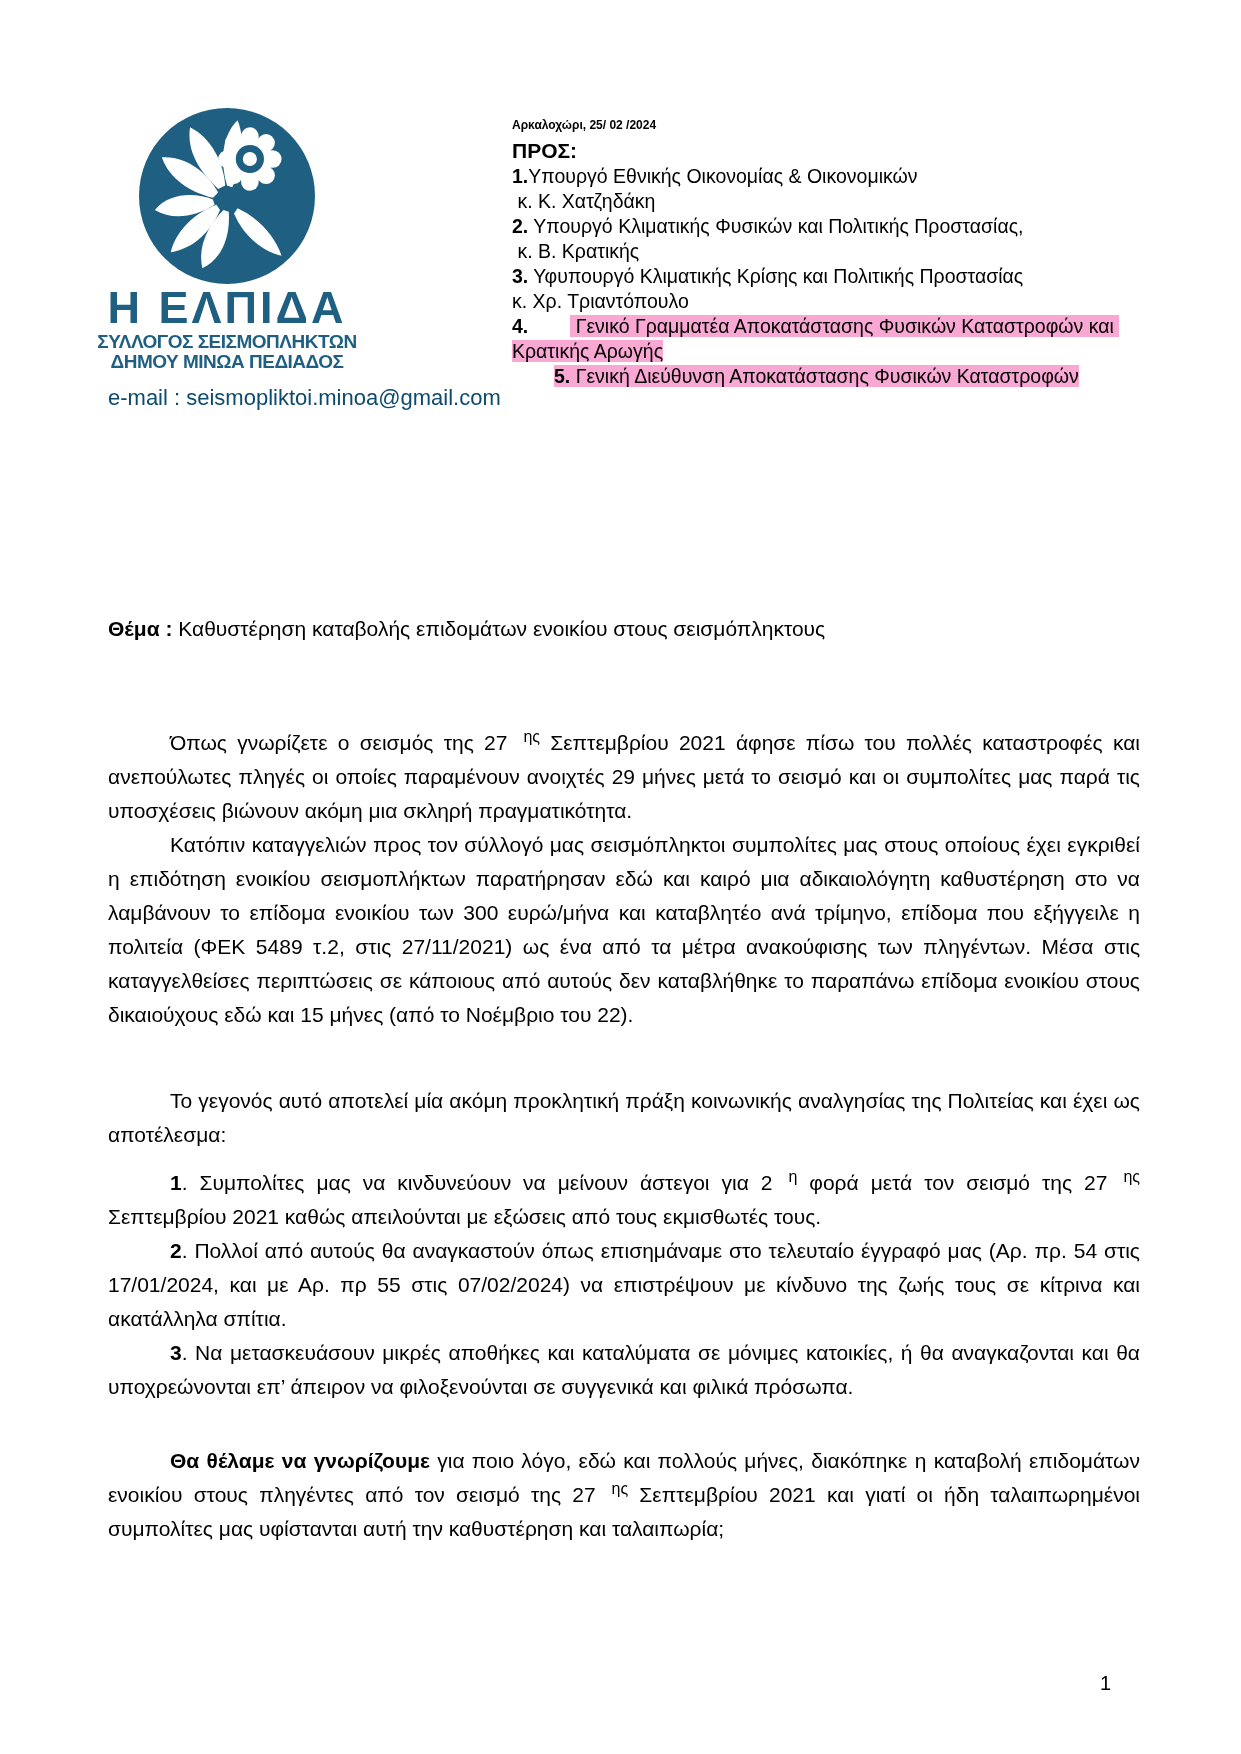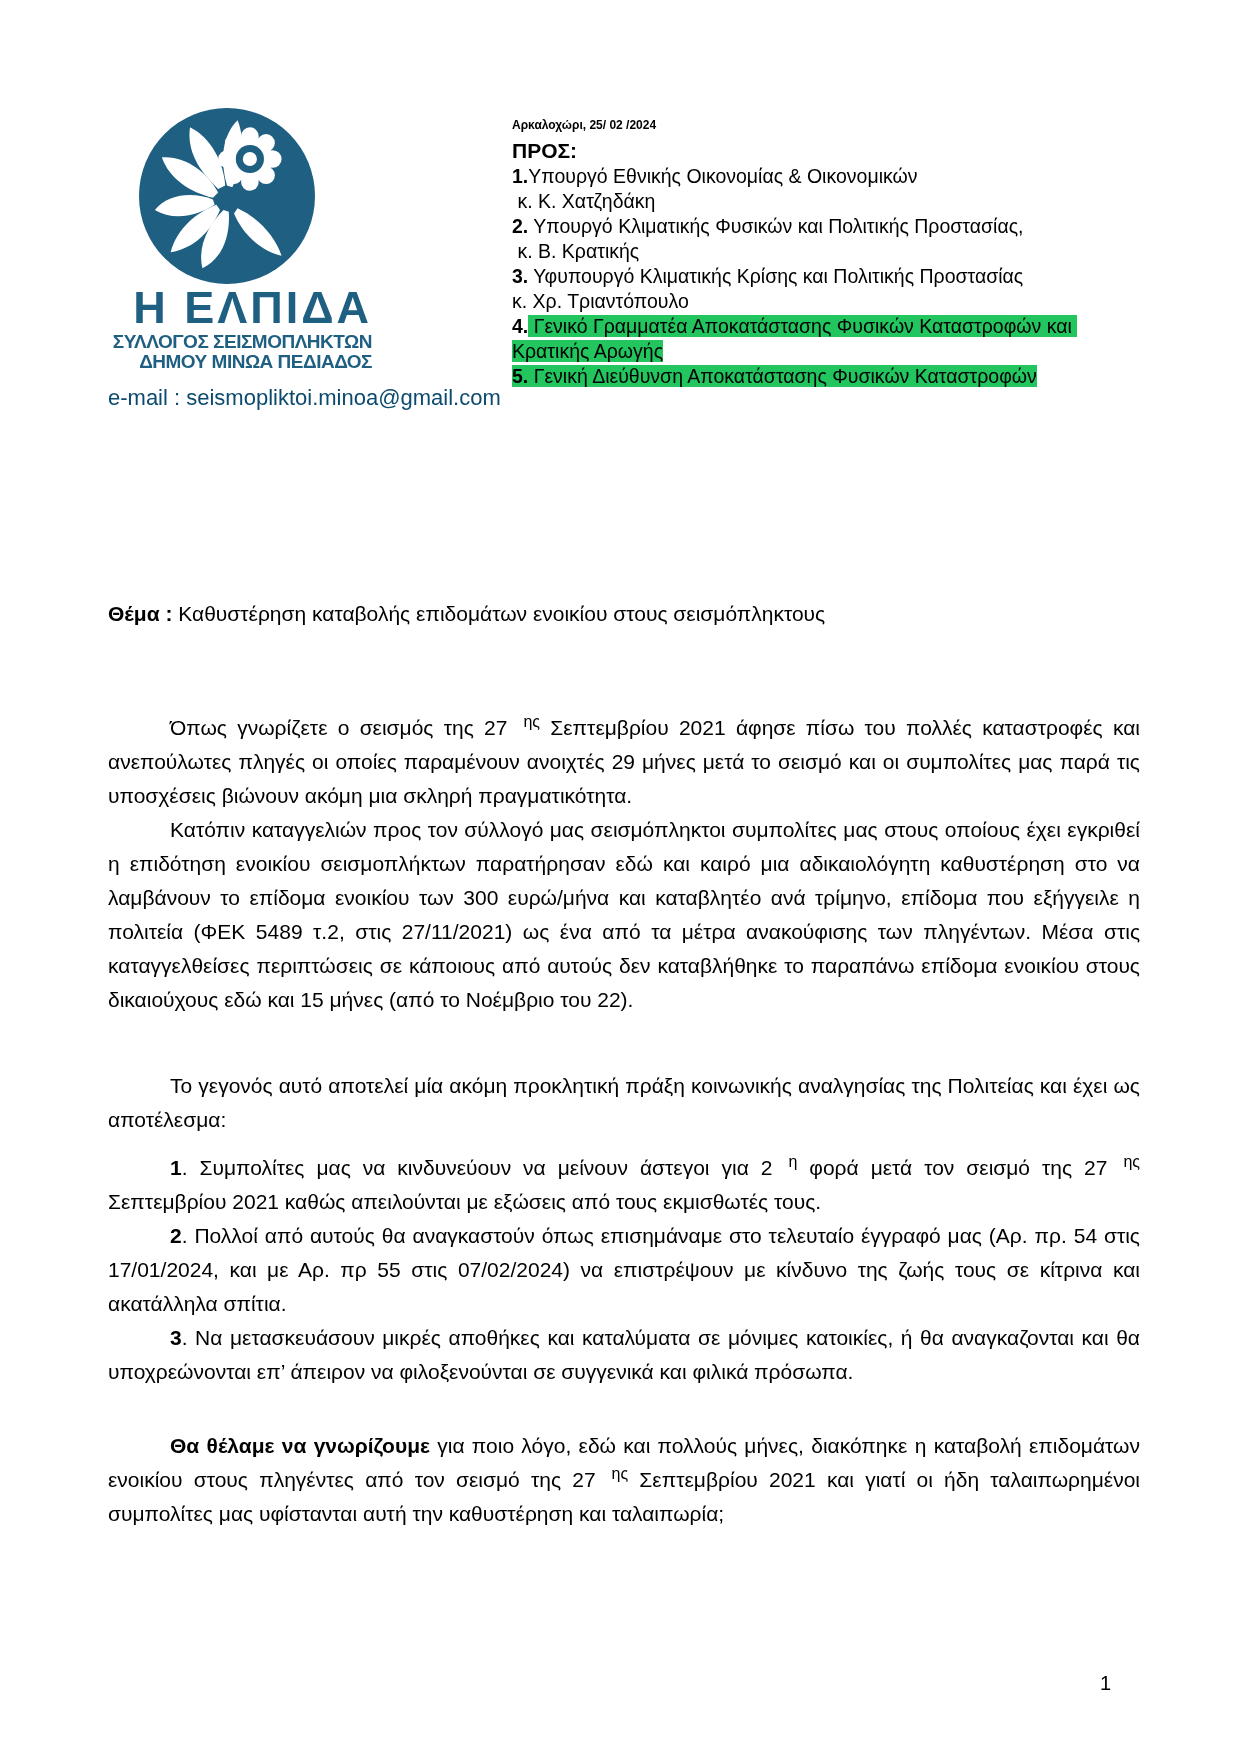--- a/index.html
+++ b/index.html
@@ -9,21 +9,21 @@
     margin:0 auto;
     background:#ffffff;
     font-family:"Liberation Sans", sans-serif;
     color:#000;
     overflow:hidden;
   }
 
   
   .logo-block {
     position:absolute; left:82px; top:108px; width:290px;
-    text-align:right; color:#1e5f82;
+    text-align:center; color:#1e5f82;
   }
   .logo-block svg { display:block; margin:0 auto; }
   .org-name {
     font-size:45px; font-weight:bold; letter-spacing:3px;
     line-height:48px; margin-top:0px; white-space:nowrap;
   }
   .org-sub {
     font-size:19px; font-weight:bold; line-height:20px;
     letter-spacing:-0.5px; white-space:nowrap;
   }
@@ -33,25 +33,25 @@
   }
 
   
   .header-right { position:absolute; left:512px; top:112px; width:610px; }
   .place-date, .protocol { font-weight:bold; font-size:12px; line-height:26px; }
   .to-label { font-weight:bold; font-size:21px; line-height:26px; }
   .recipients { font-size:19.5px; line-height:25px; }
   .recipient { margin:0; }
   .recipient .num { font-weight:bold; }
   .contact-line { white-space:pre-wrap; }
-  .highlight { background:#22c55e; }
+  .highlight { background:#f9a8d4;margin-left:42px; }
 
   
   .letter-body {
-    position:absolute; left:108px; top:597px; width:1032px;
+    position:absolute; left:108px; top:612px; width:1032px;
     font-size:21px; line-height:34px; text-align:justify;
   }
   .subject { margin:0 0 80px 0; text-align:left; }
   .b { font-weight:bold; }
   .para { margin:0; text-indent:62px; }
   .gap-p3 { margin-top:52px; }
   .gap-list { margin-top:14px; }
   .gap-close { margin-top:40px; }
   sup { font-size:16px; line-height:0;margin-left:16px; }
 

